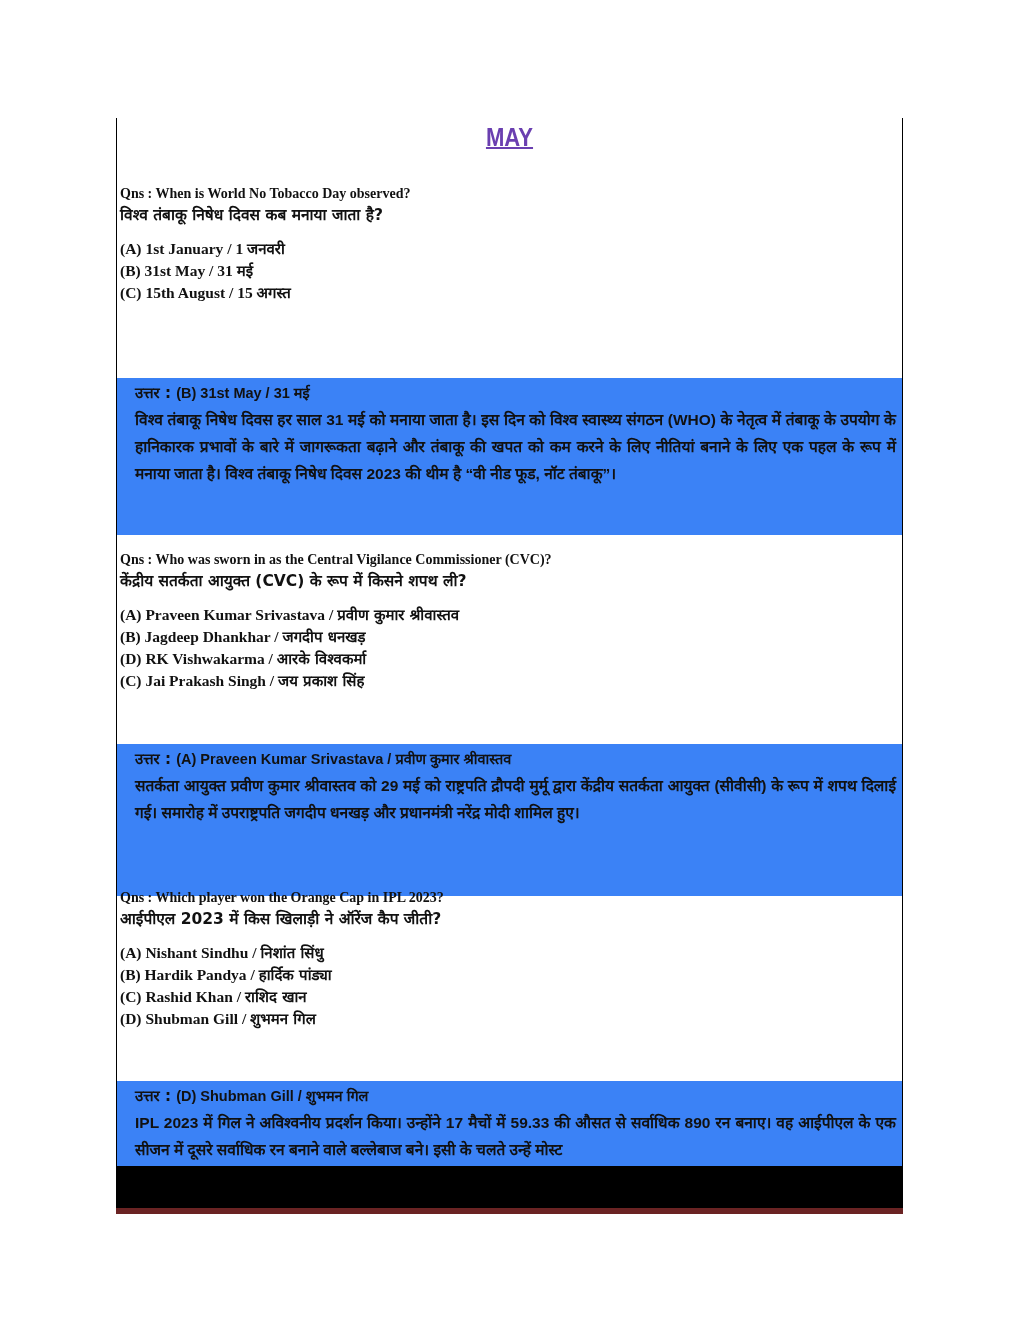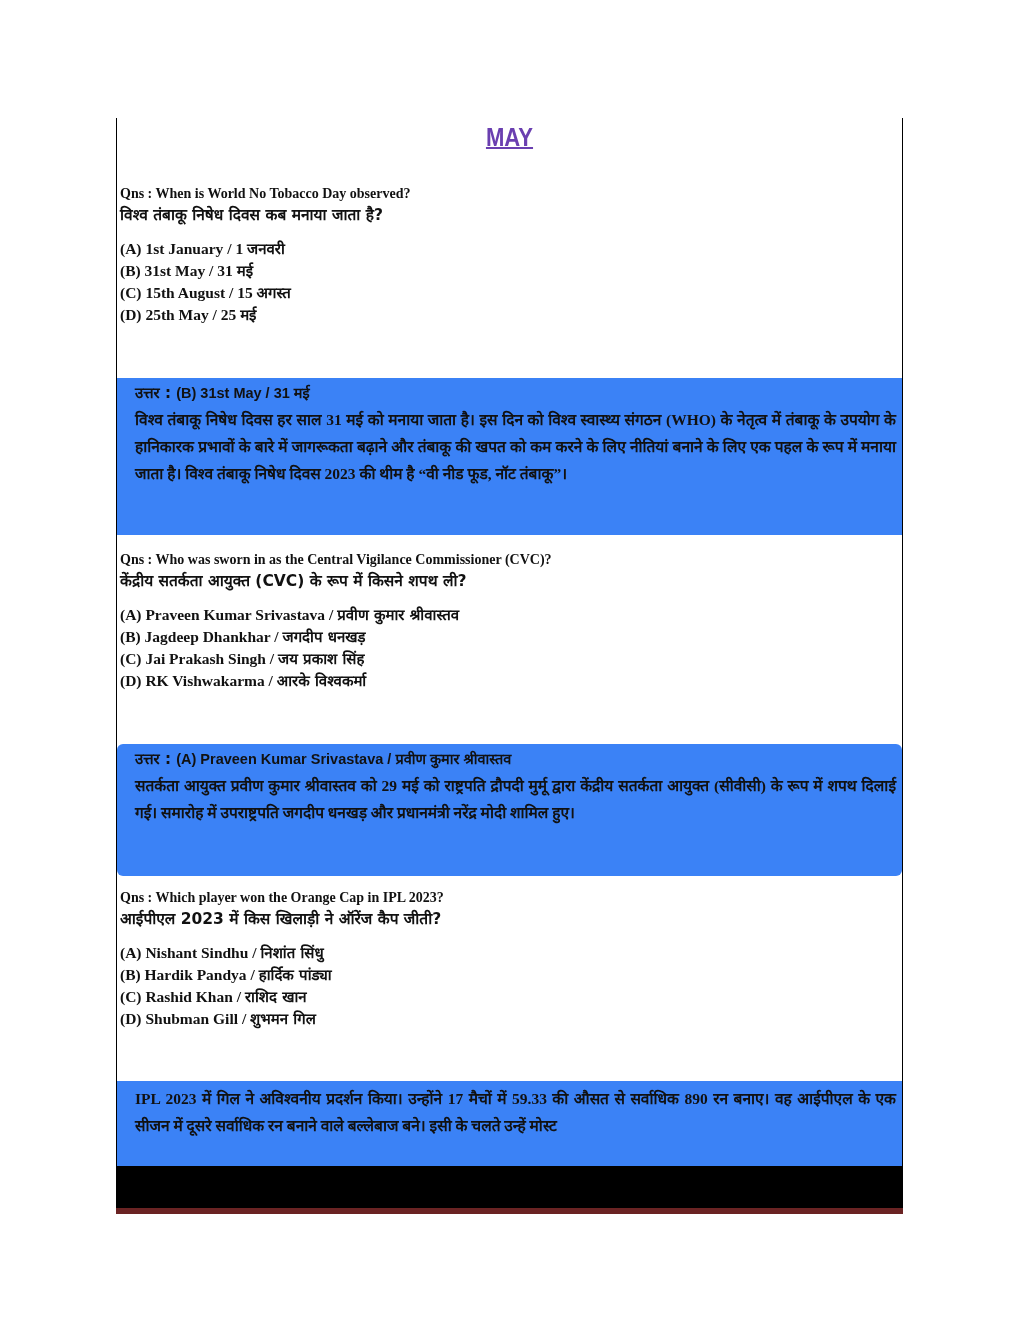--- a/index.html
+++ b/index.html
@@ -35,71 +35,71 @@
   .ans {
     position: absolute; left: 0; right: 0; background: #3b82f6;
     padding: 4px 6px 0 18px; box-sizing: border-box;
   }
   .ans-head {
     font-family: "DejaVu Sans", sans-serif; font-weight: bold; font-size: 15px; color: #111;
     line-height: 22px; margin-bottom: 2px;
   }
   .ans-head .en { font-family: "Liberation Sans", sans-serif; font-size: 14.5px; }
   .ans-body {
-    font-family: Liberation Serif, serif; font-weight: bold; font-size: 15.5px; color: #111;
+    font-family: Liberation Sans, sans-serif; font-weight: bold; font-size: 15.5px; color: #111;
     line-height: 27px; text-align: justify; text-align-last: left;
   }
   .black-band { position: absolute; left: 0; right: 0; top: 1048px; height: 42px; background: #000; }
   .maroon-strip { position: absolute; left: 116px; width: 787px; top: 1208px; height: 6px; background: #6a2323; }
 </style>
 </head>
 <body>
 
 <div class="page">
   <div class="title">MAY</div>
 
   <div class="q" style="top:66px;">
     <div class="q-en">Qns : When is World No Tobacco Day observed?</div>
     <div class="q-hi">विश्व तंबाकू निषेध दिवस कब मनाया जाता है?</div>
     <div class="opts">
       <div class="opt"><span>(A) 1st January / 1 </span><span class="hi">जनवरी</span></div>
       <div class="opt"><span>(B) 31st May / 31 </span><span class="hi">मई</span></div>
       <div class="opt"><span>(C) 15th August / 15 </span><span class="hi">अगस्त</span></div>
-      <div class="opt"><span>(D) 25th May / 25 </span><span class="hi">मई</span></div>
     </div>
   </div>
   <div class="ans" style="top:260px;height:157px;">
     <div class="ans-head"><span>उत्तर : </span><span class="en">(B) 31st May / 31 मई</span></div>
     <div class="ans-body">विश्व तंबाकू निषेध दिवस हर साल 31 मई को मनाया जाता है। इस दिन को विश्व स्वास्थ्य संगठन (WHO) के नेतृत्व में तंबाकू के उपयोग के हानिकारक प्रभावों के बारे में जागरूकता बढ़ाने और तंबाकू की खपत को कम करने के लिए नीतियां बनाने के लिए एक पहल के रूप में मनाया जाता है। विश्व तंबाकू निषेध दिवस 2023 की थीम है “वी नीड फूड, नॉट तंबाकू”।</div>
   </div>
 
   <div class="q" style="top:432px;">
     <div class="q-en">Qns : Who was sworn in as the Central Vigilance Commissioner (CVC)?</div>
     <div class="q-hi">केंद्रीय सतर्कता आयुक्त (CVC) के रूप में किसने शपथ ली?</div>
     <div class="opts">
       <div class="opt"><span>(A) Praveen Kumar Srivastava / </span><span class="hi">प्रवीण कुमार श्रीवास्तव</span></div>
       <div class="opt"><span>(B) Jagdeep Dhankhar / </span><span class="hi">जगदीप धनखड़</span></div>
+      <div class="opt"><span>(D) RK Vishwakarma / </span><span class="hi">आरके विश्वकर्मा</span></div>
       <div class="opt"><span>(C) Jai Prakash Singh / </span><span class="hi">जय प्रकाश सिंह</span></div>
-      <div class="opt"><span>(D) RK Vishwakarma / </span><span class="hi">आरके विश्वकर्मा</span></div>
     </div>
   </div>
-  <div class="ans" style="top:626px;height:132px;border-radius:6px;">
+  <div class="ans" style="top:626px;height:152px;">
     <div class="ans-head"><span>उत्तर : </span><span class="en">(A) Praveen Kumar Srivastava / प्रवीण कुमार श्रीवास्तव</span></div>
     <div class="ans-body">सतर्कता आयुक्त प्रवीण कुमार श्रीवास्तव को 29 मई को राष्ट्रपति द्रौपदी मुर्मू द्वारा केंद्रीय सतर्कता आयुक्त (सीवीसी) के रूप में शपथ दिलाई गई। समारोह में उपराष्ट्रपति जगदीप धनखड़ और प्रधानमंत्री नरेंद्र मोदी शामिल हुए।</div>
   </div>
 
   <div class="q" style="top:770px;">
     <div class="q-en">Qns : Which player won the Orange Cap in IPL 2023?</div>
     <div class="q-hi">आईपीएल 2023 में किस खिलाड़ी ने ऑरेंज कैप जीती?</div>
     <div class="opts">
       <div class="opt"><span>(A) Nishant Sindhu / </span><span class="hi">निशांत सिंधु</span></div>
       <div class="opt"><span>(B) Hardik Pandya / </span><span class="hi">हार्दिक पांड्या</span></div>
       <div class="opt"><span>(C) Rashid Khan / </span><span class="hi">राशिद खान</span></div>
       <div class="opt"><span>(D) Shubman Gill / </span><span class="hi">शुभमन गिल</span></div>
     </div>
   </div>
   <div class="ans" style="top:963px;height:85px;overflow:hidden;">
+    <div class="ans-head"><span>उत्तर : </span><span class="en">(D) Shubman Gill / शुभमन गिल</span></div>
     <div class="ans-body">IPL 2023 में गिल ने अविश्वनीय प्रदर्शन किया। उन्होंने 17 मैचों में 59.33 की औसत से सर्वाधिक 890 रन बनाए। वह आईपीएल के एक सीजन में दूसरे सर्वाधिक रन बनाने वाले बल्लेबाज बने। इसी के चलते उन्हें मोस्ट</div>
   </div>
 
   <div class="black-band"></div>
 </div>
 <div class="maroon-strip"></div>
 
 </body></html>

